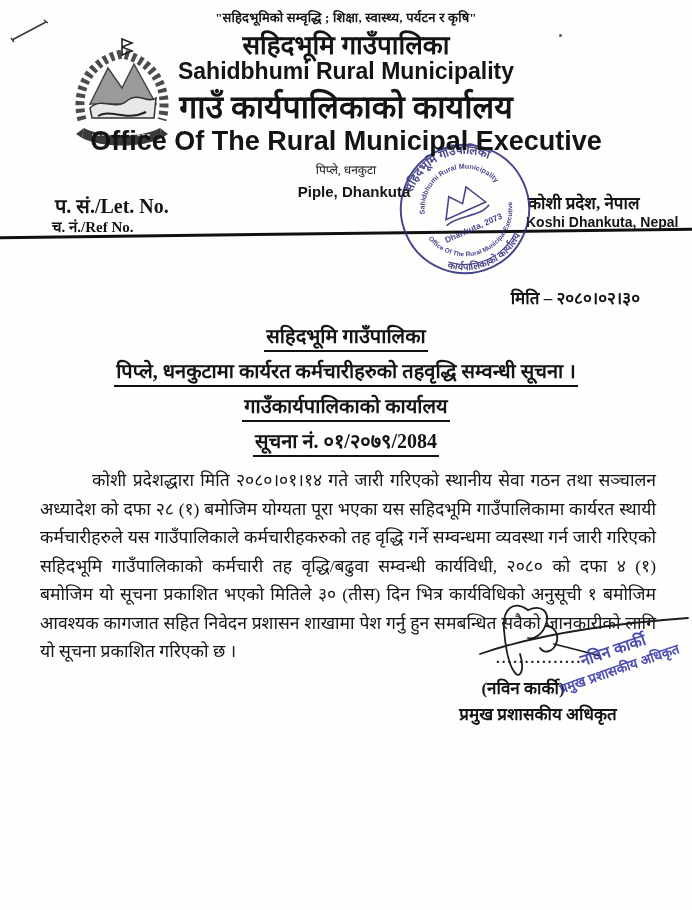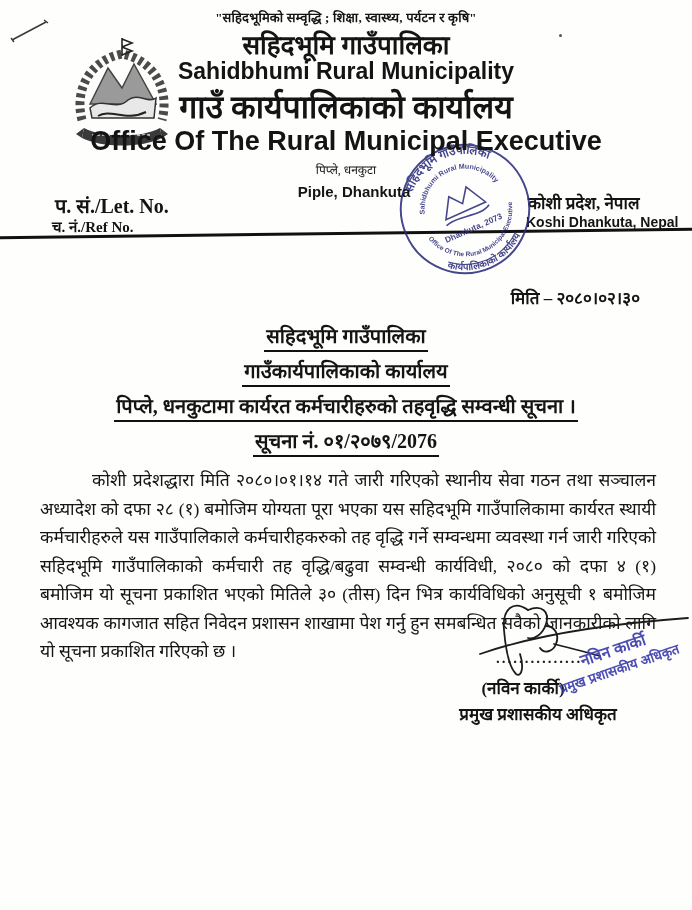--- a/index.html
+++ b/index.html
@@ -111,23 +111,23 @@
       <path d="M48 72 L60 52 L70 64 L80 50 L92 72 Z" fill="none" stroke-width="1.6"></path>
       <path d="M46 78 C58 72 82 84 94 76" fill="none" stroke-width="1.6"></path>
       <text x="70" y="94" font-size="8.5" font-weight="bold" text-anchor="middle" stroke="none" font-family="Liberation Sans, sans-serif">Dhankuta, 2073</text>
     </g>
   </svg>
 
   <div class="abs dateline">मिति – २०८०।०२।३०</div>
 
   <div class="abs center-col headings">
     <span class="hline">सहिदभूमि गाउँपालिका</span>
+    <span class="hline">पिप्ले, धनकुटामा कार्यरत कर्मचारीहरुको तहवृद्धि सम्वन्धी सूचना ।</span>
     <span class="hline">गाउँकार्यपालिकाको कार्यालय</span>
-    <span class="hline">पिप्ले, धनकुटामा कार्यरत कर्मचारीहरुको तहवृद्धि सम्वन्धी सूचना ।</span>
-    <span class="hline">सूचना नं. ०१/२०७९/2076</span>
+    <span class="hline">सूचना नं. ०१/२०७९/2084</span>
   </div>
 
   <div class="abs body-text">कोशी प्रदेशद्धारा मिति २०८०।०१।१४ गते जारी गरिएको स्थानीय सेवा गठन तथा सञ्चालन अध्यादेश को दफा २८ (१) बमोजिम योग्यता पूरा भएका यस सहिदभूमि गाउँपालिकामा कार्यरत स्थायी कर्मचारीहरुले यस गाउँपालिकाले कर्मचारीहकरुको तह वृद्धि गर्ने सम्वन्धमा व्यवस्था गर्न जारी गरिएको सहिदभूमि गाउँपालिकाको कर्मचारी तह वृद्धि/बढुवा सम्वन्धी कार्यविधी, २०८० को दफा ४ (१) बमोजिम यो सूचना प्रकाशित भएको मितिले ३० (तीस) दिन भित्र कार्यविधिको अनुसूची १ बमोजिम आवश्यक कागजात सहित निवेदन प्रशासन शाखामा पेश गर्नु हुन समबन्धित सवैको जानकारीको लागि यो सूचना प्रकाशित गरिएको छ ।</div>
 
   <svg class="abs sig-svg" viewBox="0 0 242 92">
     <g fill="none" stroke="#1c1c1c" stroke-width="1.8" stroke-linecap="round">
       <path d="M78 14 C64 4 52 12 54 34 C56 58 60 72 66 78 C72 82 74 70 70 58"></path>
       <path d="M78 14 C92 8 100 16 96 28 C93 38 84 44 78 42"></path>
       <path d="M96 30 C104 30 110 38 106 48 C103 56 94 58 90 52"></path>
       <path d="M30 58 C70 44 130 30 238 22"></path>

